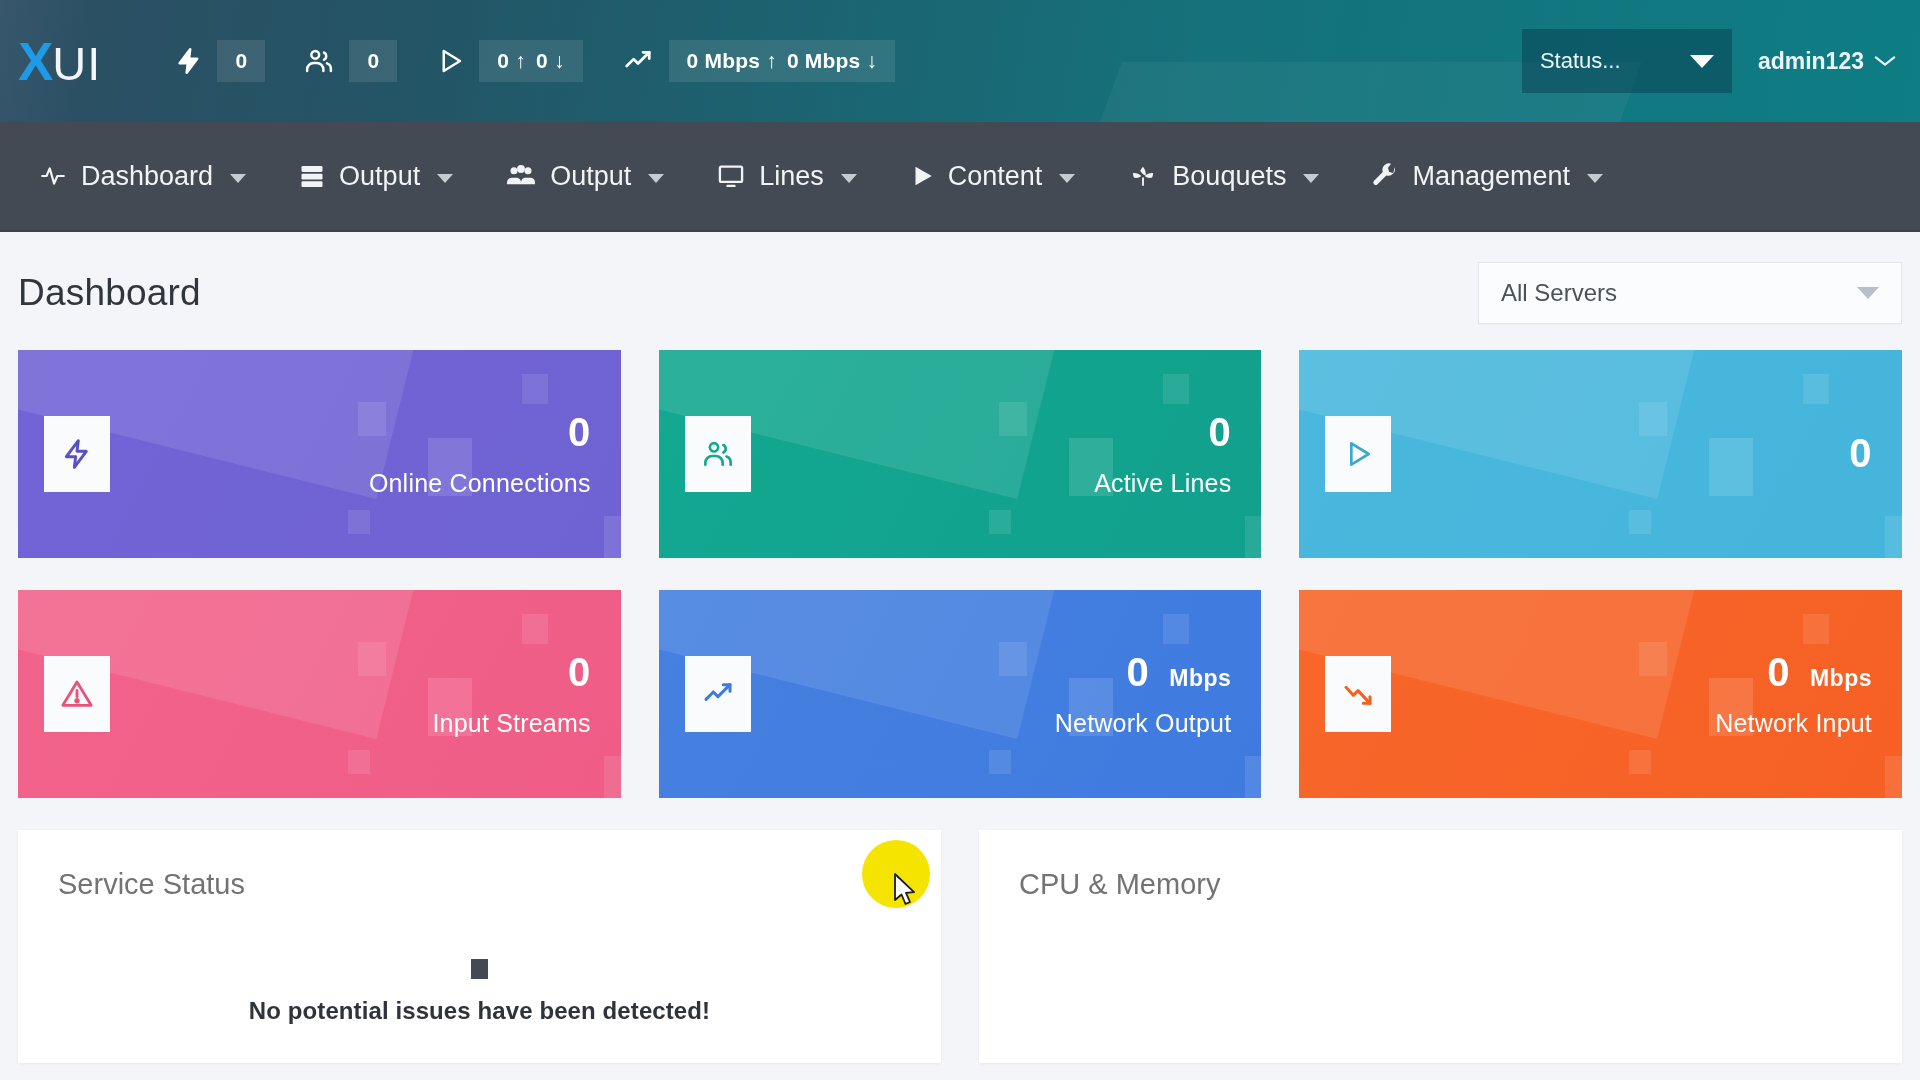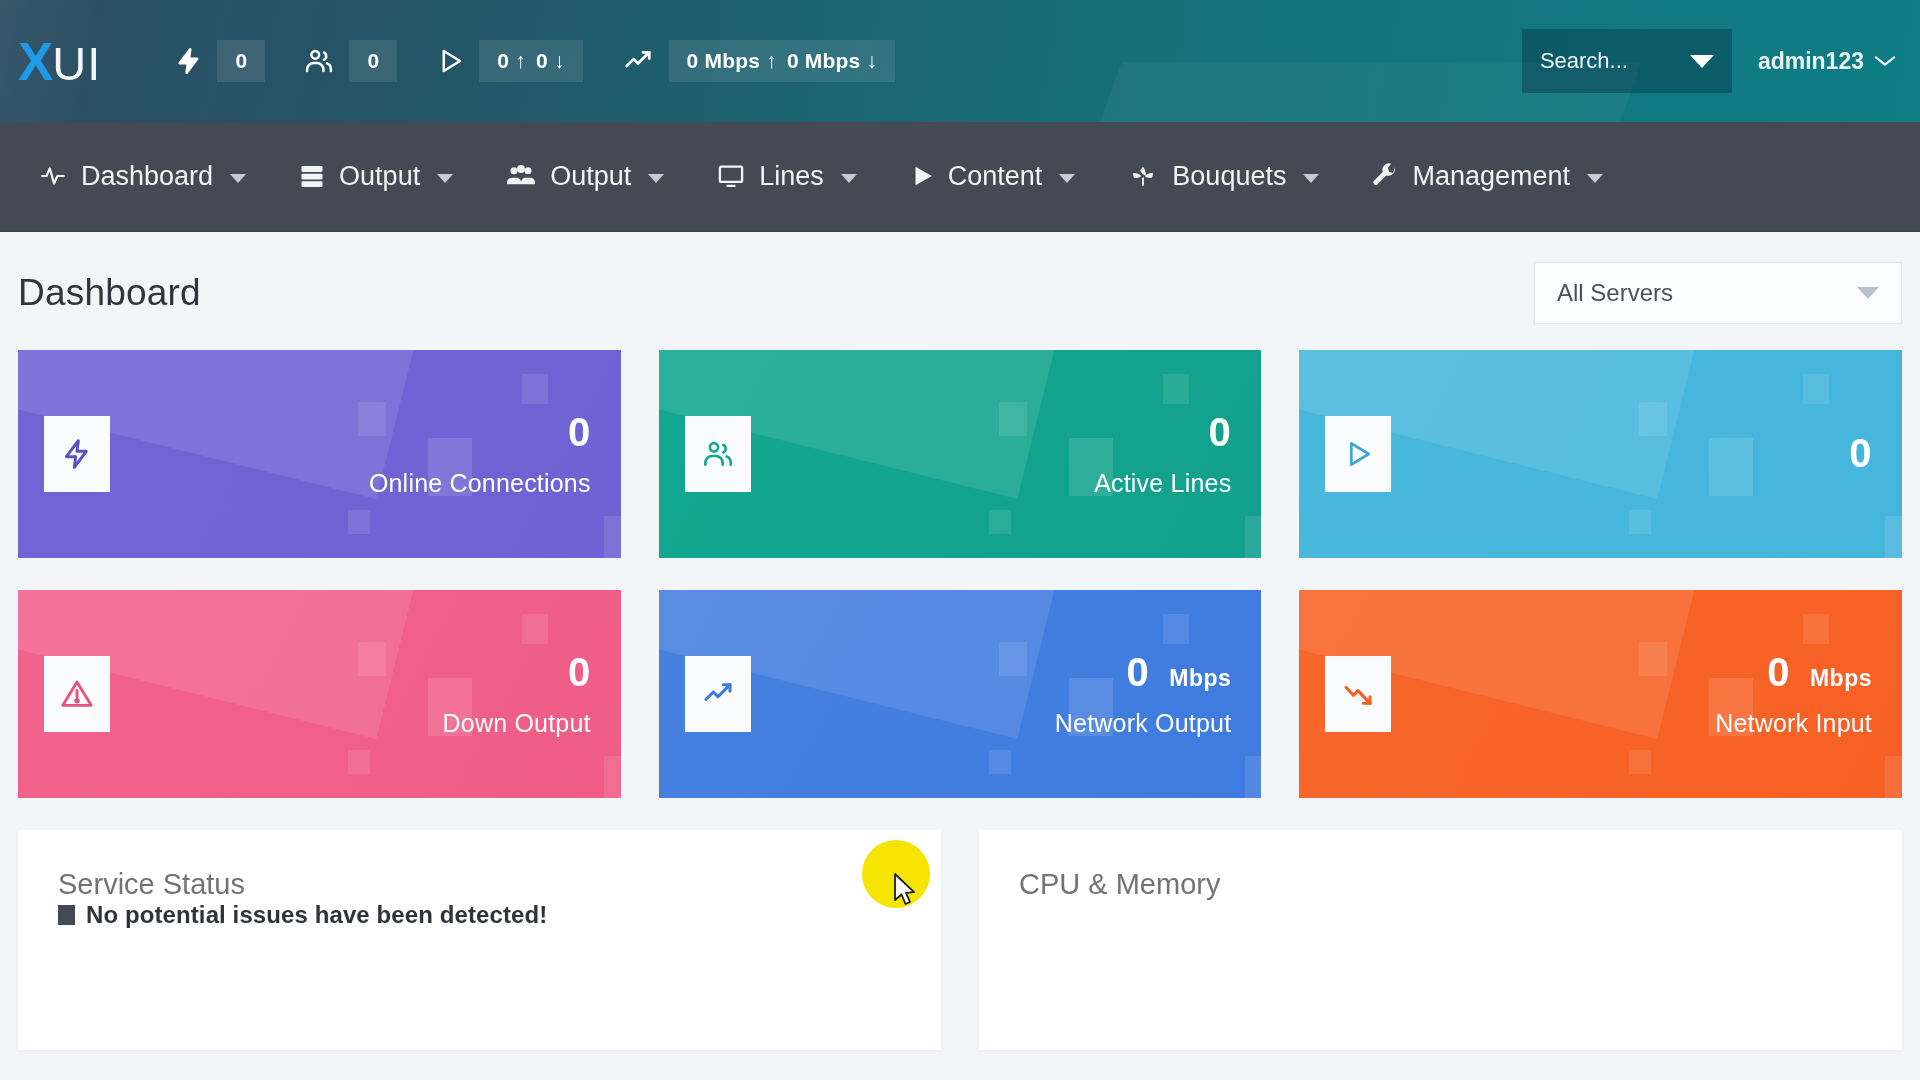--- a/index.html
+++ b/index.html
@@ -114,21 +114,21 @@
   }
 
   
   #page { padding: 0 18px; background: #f4f5f9; height: calc(1080px - 232px); }
   #page-head {
     display:flex; align-items:center; justify-content:space-between;
     padding: 30px 0 26px 0;
   }
   #page-title { font-size: 37px; color: #31353d; font-weight: 400; letter-spacing: .2px; }
   #server-select {
-    width: 368px; height: 62px;
+    width: 424px; height: 62px;
     background: #fbfcfd;
     border: 1px solid #e2e5ea;
     display:flex; align-items:center; justify-content:space-between;
     padding: 0 22px;
     color: #4c5159;
     font-size: 24px;
     box-shadow: 0 1px 2px rgba(0,0,0,0.03);
   }
   .caret-muted {
     width:0;height:0;border-left:11px solid transparent;border-right:11px solid transparent;
@@ -175,21 +175,23 @@
   .panel-row { display:flex; gap: 38px; }
   .panel {
     flex: 1;
     background: #ffffff;
     min-height: 220px;
     padding: 38px 40px;
     box-shadow: 0 1px 3px rgba(16,24,40,0.06);
   }
   .panel-title { font-size: 29px; color: #737373; font-weight: 500; }
   .status-line {
-    display:flex; align-items:center; gap: 11px;
+    display:flex; align-items:center; gap: 18px;
+    margin-top: 58px;
+    flex-direction: column;
   }
   .status-bullet { width: 17px; height: 20px; background: #434a54; flex-shrink:0; }
   .status-text { font-size: 24px; font-weight: 700; color: #2f333b; letter-spacing: .1px; }
 
   
   #cursor-halo {
     position: absolute; left: 862px; top: 840px;
     width: 68px; height: 68px; border-radius: 50%;
     background: #f5e400;
     pointer-events: none; z-index: 60;
@@ -252,21 +254,21 @@
     </span>
     <span class="stat-pill">
       <span class="pill-part">0 Mbps ↑</span>
       <span class="pill-part">0 Mbps ↓</span>
     </span>
   </div>
 
   <div class="topbar-spacer"></div>
 
   <div id="search-box">
-    <span class="ph">Search...</span>
+    <span class="ph">Status...</span>
     <span class="caret-solid"></span>
   </div>
 
   <div id="user-menu">
     <span>admin123</span>
     <svg width="22" height="14" viewBox="0 0 24 14" fill="none" stroke="#eaf4f6" stroke-width="2.4" stroke-linecap="round" stroke-linejoin="round">
         <polyline points="2 3 12 11 22 3"></polyline>
       </svg>
   </div>
 </div>
@@ -434,21 +436,21 @@
       <div class="sq e"></div>
       <div class="icon-tile">
         <svg width="34" height="34" viewBox="0 0 24 24" fill="none" stroke="#e8537d" stroke-width="2" stroke-linecap="round" stroke-linejoin="round">
             <path d="M12 3.5 22 20H2z"></path>
             <line x1="12" y1="9.5" x2="12" y2="14"></line>
             <circle cx="12" cy="16.8" r="0.9" fill="#e8537d"></circle>
           </svg>
       </div>
       <div class="stat-body">
         <div class="stat-value"><span>0</span></div>
-        <div class="stat-label">Down Output</div>
+        <div class="stat-label">Input Streams</div>
       </div>
     </div>
 
     <div class="stat-card" id="card-4" style="background: linear-gradient(118deg, rgb(70, 128, 224) 0%, rgb(63, 123, 223) 100%);">
       <div class="sheen"></div>
       <div class="sq a"></div>
       <div class="sq b"></div>
       <div class="sq c"></div>
       <div class="sq d"></div>
       <div class="sq e"></div>

